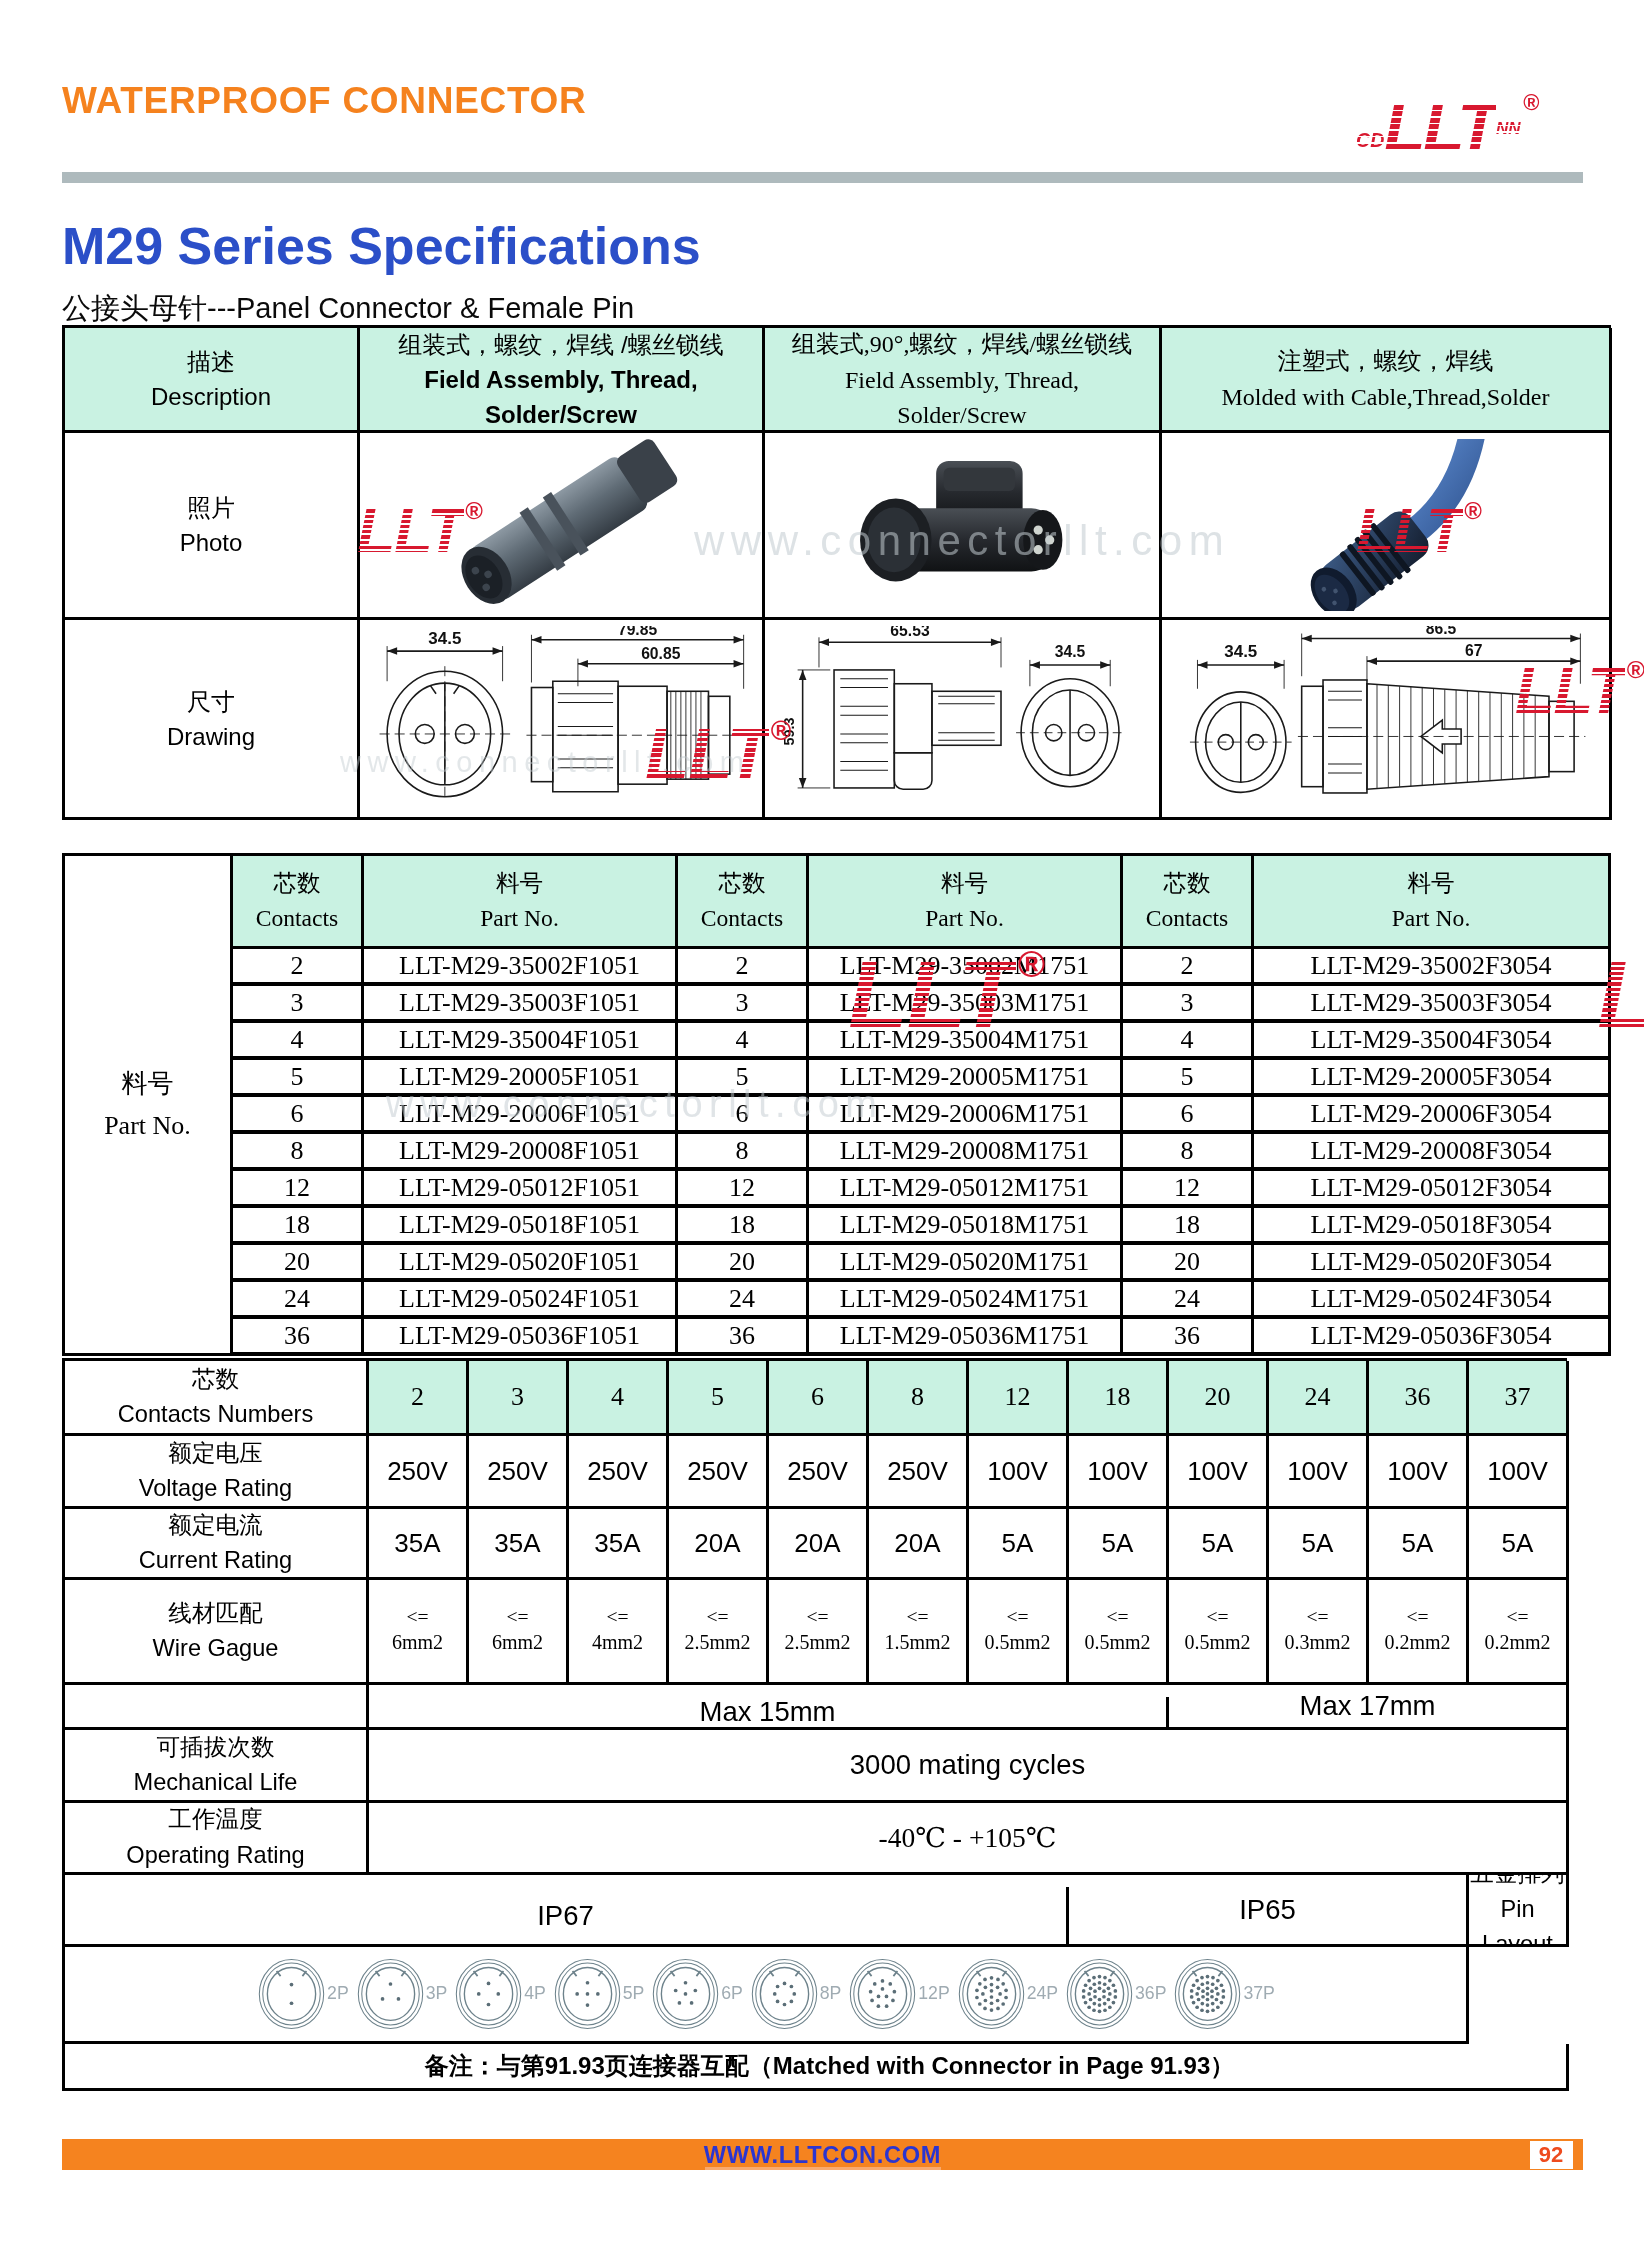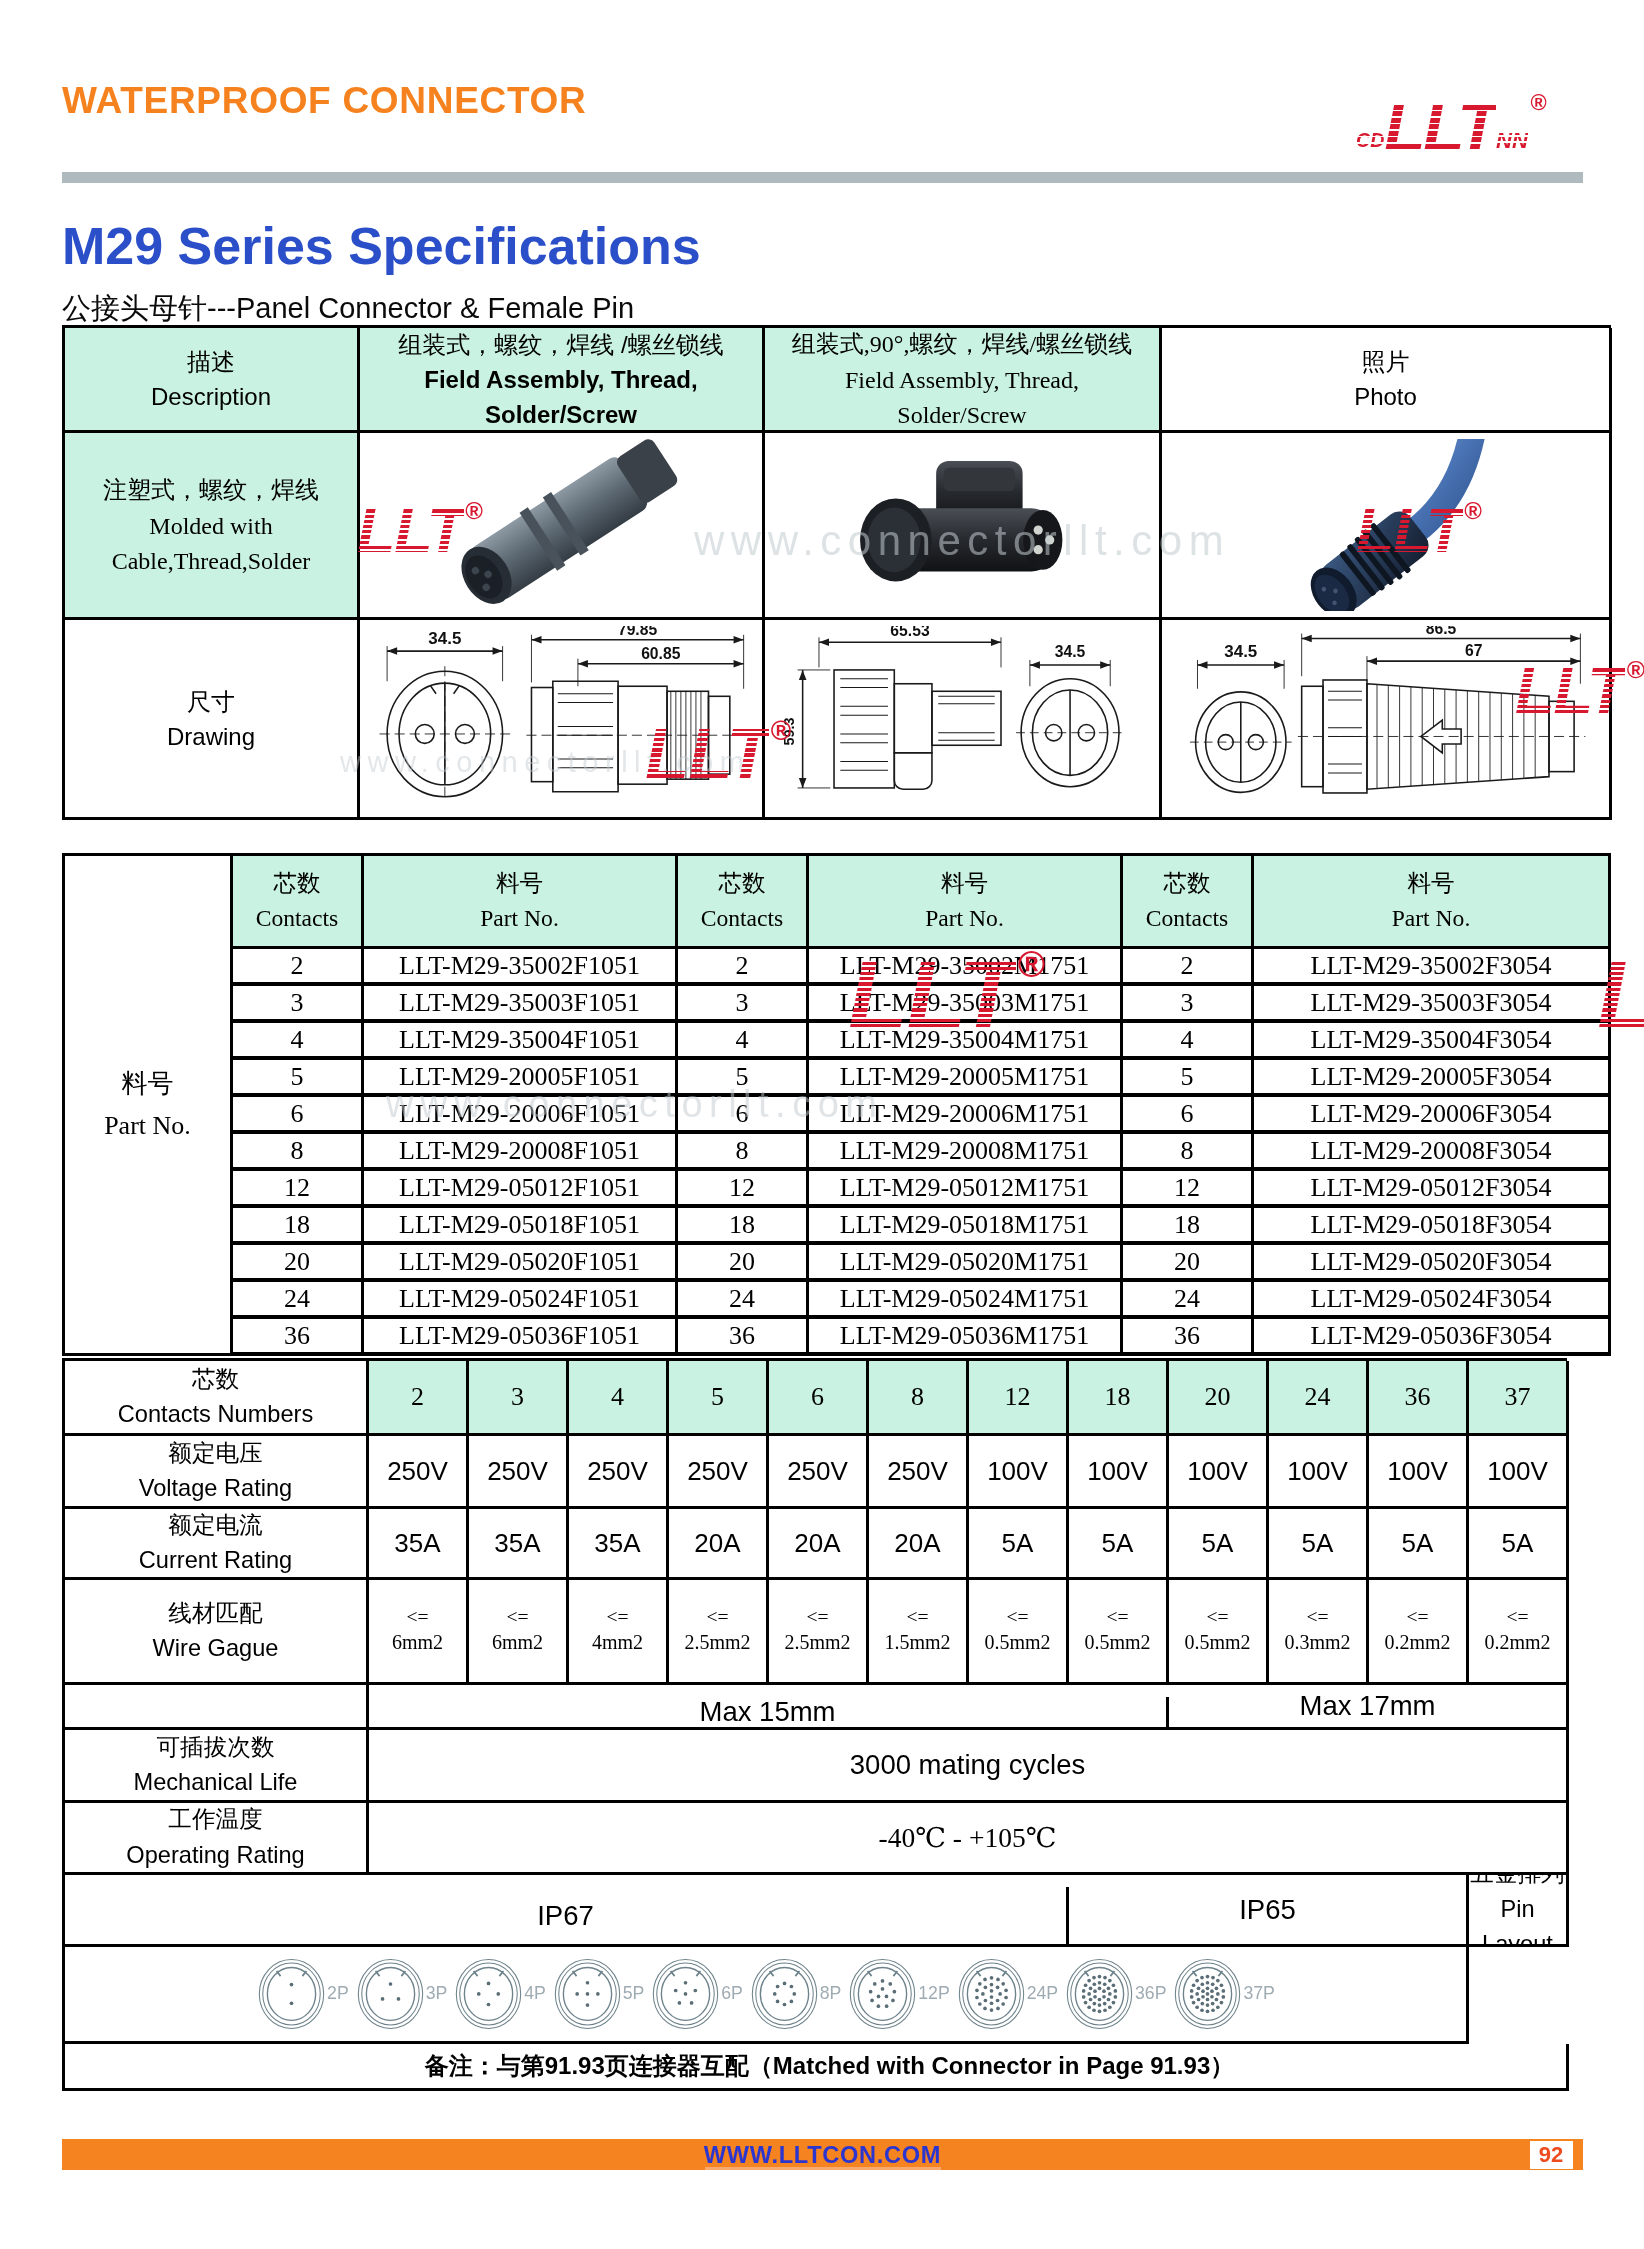--- a/index.html
+++ b/index.html
@@ -14,21 +14,21 @@
   .page-title{left:62px;top:216px;font-size:52px;font-weight:bold;color:#2B4FC8;}
   .subtitle{left:62px;top:289px;font-size:29px;color:#0a0a0a;}
 
   
   .llt-stripes{font-style:italic;font-weight:800;
     background-image:repeating-linear-gradient(180deg,#D8182F 0px,#D8182F 4.6px,rgba(255,255,255,0) 4.6px,rgba(255,255,255,0) 6.5px);
     -webkit-background-clip:text;background-clip:text;color:transparent;}
   .brand{left:1356px;top:92px;display:flex;align-items:flex-end;line-height:1;}
   .brand .cd{font-size:19.6px;margin-bottom:9.2px;}
   .brand .main{font-size:68px;letter-spacing:-2.6px;}
-  .brand .nn{font-size:22px;margin-bottom:8px;}
+  .brand .nn{font-size:17px;margin-bottom:23px;}
   .brand .reg{font-size:22px;color:#D8182F;font-weight:bold;align-self:flex-start;margin-left:2.6px;}
   .llt-mark{display:flex;align-items:flex-start;line-height:1;z-index:6;}
   .llt-mark .t{background-image:repeating-linear-gradient(180deg,#D8182F 0px,#D8182F 3.3px,rgba(255,255,255,0) 3.3px,rgba(255,255,255,0) 5.2px);
     -webkit-background-clip:text;background-clip:text;color:transparent;font-style:italic;font-weight:800;letter-spacing:-1.3px;}
   .llt-mark .r{color:#D8182F;font-weight:bold;font-size:.38em;margin-left:1.3px;}
 
   .wm-site{color:#c2cbd0;opacity:.55;letter-spacing:6.5px;z-index:5;white-space:nowrap;}
 
   
   .grid{display:grid;border-left:3.9px solid #000;border-top:3.9px solid #000;background:#fff;}
@@ -104,28 +104,28 @@
   <div class="cell g h2">
     <div class="zh">组装式，螺纹，焊线 /螺丝锁线</div>
     <div class="en">Field Assembly, Thread,</div>
     <div class="en">Solder/Screw</div>
   </div>
   <div class="cell g ser">
     <div class="zh">组装式,90°,螺纹，焊线/螺丝锁线</div>
     <div class="en">Field Assembly, Thread,</div>
     <div class="en">Solder/Screw</div>
   </div>
+  <div class="cell g ser">
+    <div class="zh">注塑式，螺纹，焊线</div>
+    <div class="en">Molded with Cable,Thread,Solder</div>
+  </div>
+
   <div class="cell">
     <div class="zh">照片</div>
     <div class="en">Photo</div>
-  </div>
-
-  <div class="cell g ser">
-    <div class="zh">注塑式，螺纹，焊线</div>
-    <div class="en">Molded with Cable,Thread,Solder</div>
   </div>
   <div class="cell">
     <svg class="photo-svg" viewBox="0 0 600 280">
       <defs>
         <linearGradient id="pg1" x1="0" y1="0" x2="0" y2="1">
           <stop offset="0" stop-color="#8d99a3"></stop>
             <stop offset=".45" stop-color="#5f6b75"></stop>
             <stop offset="1" stop-color="#343c44"></stop>
         </linearGradient>
       </defs>

